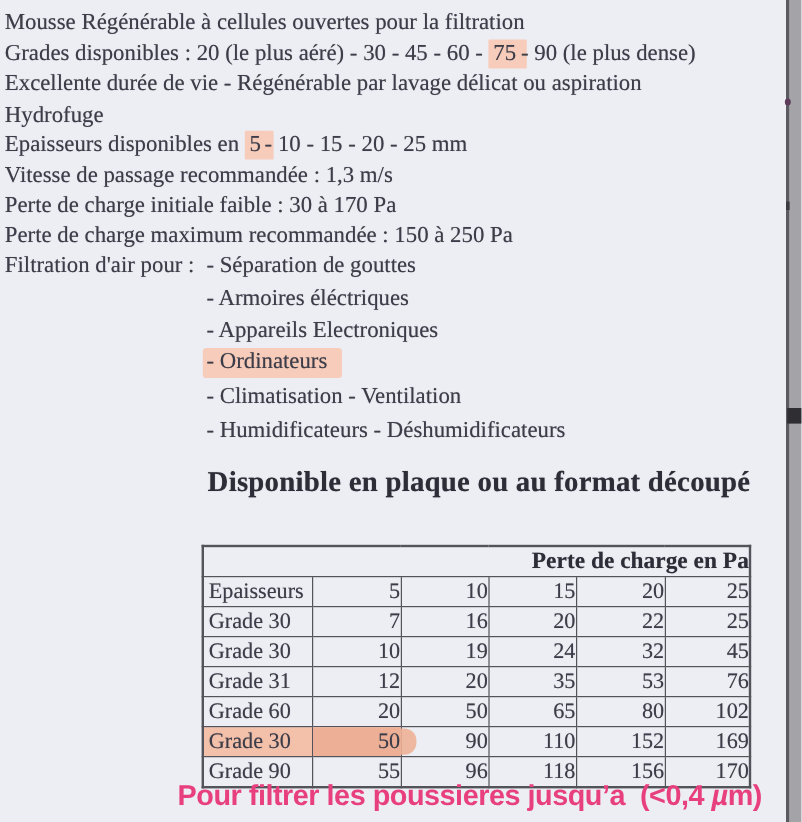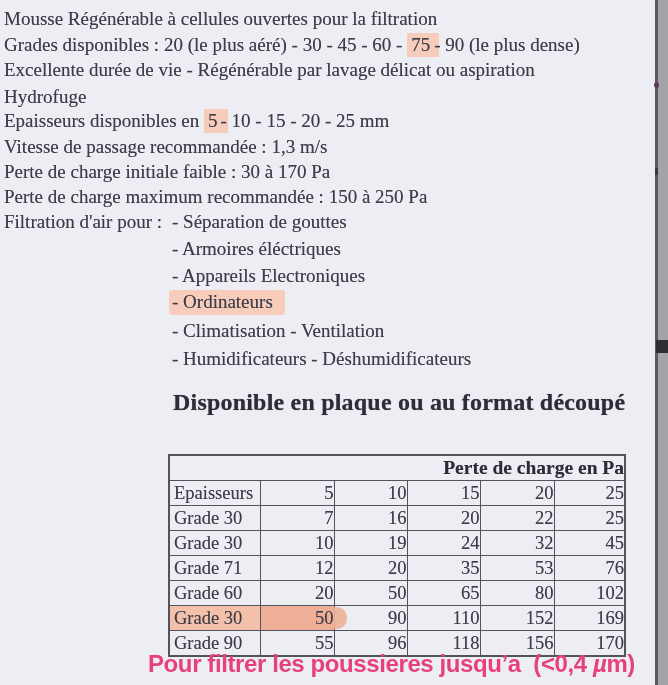--- a/index.html
+++ b/index.html
@@ -171,21 +171,21 @@
       </tr>
       <tr>
         <td class="rowlabel">Grade 30</td>
         <td>10</td>
         <td>19</td>
         <td>24</td>
         <td>32</td>
         <td>45</td>
       </tr>
       <tr>
-        <td class="rowlabel">Grade 71</td>
+        <td class="rowlabel">Grade 31</td>
         <td>12</td>
         <td>20</td>
         <td>35</td>
         <td>53</td>
         <td>76</td>
       </tr>
       <tr>
         <td class="rowlabel">Grade 60</td>
         <td>20</td>
         <td>50</td>

